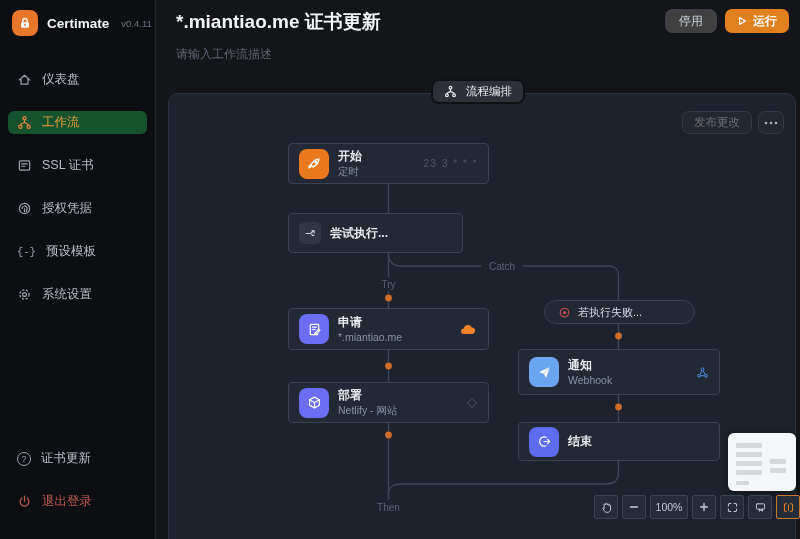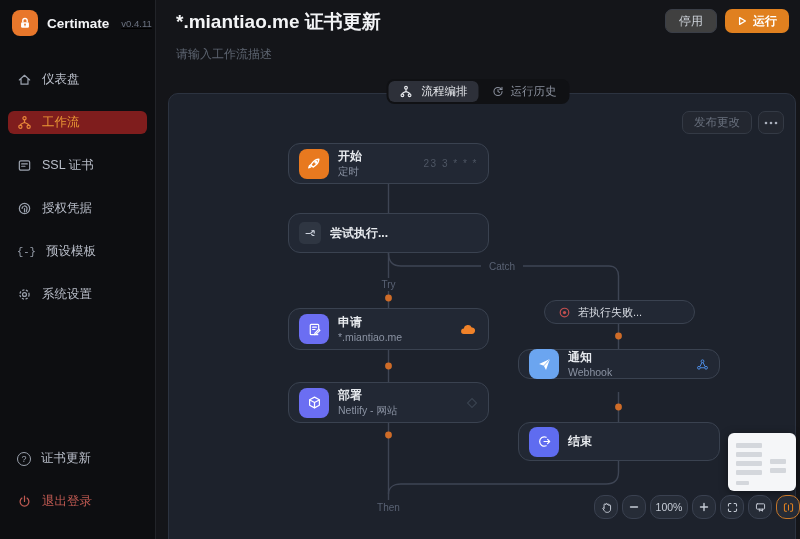--- a/index.html
+++ b/index.html
@@ -11,21 +11,21 @@
   .sidebar { position:absolute; left:0; top:0; bottom:0; width:156px;
     background:#0d0e11; border-right:1px solid #222429; }
   .logo-row { display:flex; align-items:center; padding:10px 12px 12px;text-decoration:underline; }
   .logo-badge { width:26px; height:26px; border-radius:8px; background:#e8772b;
     display:flex; align-items:center; justify-content:center; flex:none; }
   .app-name { font-size:13.5px; font-weight:700; color:#f2f3f5; margin-left:9px; }
   .app-version { font-size:9.5px; color:#6b7280; margin-left:12px; }
   .nav-item { display:flex; align-items:center; gap:10px; height:23px; margin:20px 8px;
     padding:0 9px; border-radius:6px; color:#b9bec9; font-size:12.5px; cursor:pointer; }
   .nav-item svg, .nav-item .glyph { flex:none; color:#9aa1ad; }
-  .nav-item.active { background:#7f1d1d; color:#eb9a35; }
+  .nav-item.active { background:#14532d; color:#eb9a35; }
   .nav-item.active svg { color:#e8883a; }
   .glyph { font-family:"Liberation Mono","DejaVu Sans Mono",monospace; font-size:10.5px; }
   .q-circle { width:14px; height:14px; border:1.3px solid #9aa1ad; border-radius:50%;
     font-size:9px; color:#9aa1ad; display:flex; align-items:center; justify-content:center; }
   .sidebar-bottom { position:absolute; left:0; right:0; bottom:6px; }
   .nav-item.logout { color:#c05a52; }
   .nav-item.logout svg { color:#c05a52; }
 
   
   .main { position:absolute; left:156px; top:0; right:0; bottom:0; background:#141519; }
@@ -54,35 +54,35 @@
   .btn-more { width:26px; height:23px; border-radius:7px; background:#232730;
     border:1px solid #343a45; align-items:center; justify-content:center; display:flex; }
 
   .edges-svg { position:absolute; left:0; top:0; z-index:1; }
   .edge { stroke:#3e4554; stroke-width:1.4; fill:none; }
   .edge-label { font-size:10px; fill:#596273; }
   .label-bg { fill:#1d222c; }
   .add-dot { fill:#cf6c28; cursor:pointer; }
 
   .flow-node { position:absolute; background:#222834; border:1px solid #3a4250;
-    border-radius:12px; display:flex; align-items:center; gap:9px; padding:8px 10px; z-index:2; cursor:pointer; }
+    border-radius:4px; display:flex; align-items:center; gap:9px; padding:8px 10px; z-index:2; cursor:pointer; }
   .node-icon { width:30px; height:30px; border-radius:8px; display:flex;
     align-items:center; justify-content:center; flex:none; }
   .node-icon.small { width:22px; height:22px; border-radius:5px; background:#2f3642; }
   .n-title { font-size:12px; color:#e7eaee; font-weight:600; line-height:1.2; }
   .n-sub { font-size:10.5px; color:#8a92a2; line-height:1.2; margin-top:2px; }
   .n-meta { margin-left:auto; font-size:10px; color:#4e5664; letter-spacing:1.5px; }
   .n-right { margin-left:auto; display:flex; align-items:center; }
   .pill-node { position:absolute; display:flex; align-items:center; gap:7px; background:#222834;
     border:1px solid #3a4250; border-radius:999px; padding:0 13px; height:24px;
     font-size:11px; color:#d6dae1; z-index:2; cursor:pointer; }
 
   
   .toolbar { position:absolute; left:425px; top:401px; display:flex; gap:4px; z-index:3; }
-  .tool-btn { width:24px; height:24px; border-radius:10px; background:#262c37;
+  .tool-btn { width:24px; height:24px; border-radius:2px; background:#262c37;
     border:1px solid #3a4150; display:flex; align-items:center; justify-content:center;
     color:#c6ccd6; cursor:pointer; }
   .tool-zoom { width:38px; font-size:10.5px; }
   .tool-btn.active { border-color:#c77729; color:#e0801f; }
 
   
   .minimap { position:absolute; left:559px; top:339px; width:68px; height:58px;
     background:#f5f6f8; border-radius:6px; z-index:2; box-shadow:0 2px 10px rgba(0,0,0,.45); cursor:pointer; }
   .mm-bar { position:absolute; background:#d4d7dc; border-radius:1px; height:5px; }
 </style>
@@ -178,27 +178,20 @@
 
     <div class="tabs">
       <div class="tab active">
         <svg width="13" height="13" viewBox="0 0 16 16" fill="none" stroke="currentColor" stroke-width="1.4" stroke-linecap="round" stroke-linejoin="round">
             <circle cx="8" cy="3.4" r="1.7"></circle>
             <circle cx="3.6" cy="12.6" r="1.7"></circle>
             <circle cx="12.4" cy="12.6" r="1.7"></circle>
             <path d="M8 5.2v2.2M8 7.4c0 1.6-4.4 1.2-4.4 3.5M8 7.4c0 1.6 4.4 1.2 4.4 3.5"></path>
           </svg>
         <span>流程编排</span>
-      </div>
-      <div class="tab">
-        <svg width="13" height="13" viewBox="0 0 16 16" fill="none" stroke="currentColor" stroke-width="1.3" stroke-linecap="round" stroke-linejoin="round">
-            <path d="M13 8A5 5 0 1 1 8 3c2 0 3.6 1.1 4.5 2.6"></path>
-            <path d="M12.9 2.8v2.8h-2.7M8 5.6V8l1.8 1.1"></path>
-          </svg>
-        <span>运行历史</span>
       </div>
     </div>
 
     <section class="canvas">
 
       <div class="canvas-actions">
         <div class="btn btn-publish">发布更改</div>
         <div class="btn btn-more">
           <svg width="14" height="4" viewBox="0 0 14 4">
               <circle cx="2" cy="2" r="1.3" fill="#aab0bc"></circle>
@@ -240,21 +233,21 @@
               <circle cx="9.8" cy="6.2" r=".8"></circle>
             </svg>
         </span>
         <span>
           <div class="n-title">开始</div>
           <div class="n-sub">定时</div>
         </span>
         <span class="n-meta">23 3 * * *</span>
       </div>
 
-      <div class="flow-node" style="left:119px;top:119px;width:201px;height:40px">
+      <div class="flow-node" style="left:119px;top:119px;width:175px;height:40px">
         <span class="node-icon small">
           <svg width="13" height="13" viewBox="0 0 16 16" fill="none" stroke="#cdd3de" stroke-width="1.4" stroke-linecap="round" stroke-linejoin="round">
               <path d="M2.5 8h4.2c1.3 0 2-.5 2.9-1.4l2-2M9.4 9.2c.8.8 1.6 1.3 2.9 1.3"></path>
               <path d="M9.6 4.6h2.9v2.9"></path>
             </svg>
         </span>
         <span class="n-title">尝试执行...</span>
       </div>
 
       <div class="flow-node" style="left:119px;top:214px;width:201px;height:42px">
@@ -295,21 +288,21 @@
       </div>
 
       <div class="pill-node" style="left:375px;top:206px;width:151px">
         <svg width="13" height="13" viewBox="0 0 16 16" fill="none">
             <circle cx="8" cy="8" r="5.3" stroke="#c34f4f" stroke-width="1.4"></circle>
             <circle cx="8" cy="8" r="2" fill="#c34f4f"></circle>
           </svg>
         <span>若执行失败...</span>
       </div>
 
-      <div class="flow-node" style="left:349px;top:255px;width:202px;height:30px">
+      <div class="flow-node" style="left:349px;top:255px;width:202px;height:46px">
         <span class="node-icon" style="background:#6ba5f0">
           <svg width="15" height="15" viewBox="0 0 16 16">
               <path d="M2.2 7.4 13.8 2.2 9.6 13.8 7.3 9.4z" fill="#fff"></path>
               <path d="M7.3 9.4 13.8 2.2" stroke="#6ba5f0" stroke-width=".8"></path>
             </svg>
         </span>
         <span>
           <div class="n-title">通知</div>
           <div class="n-sub">Webhook</div>
         </span>

